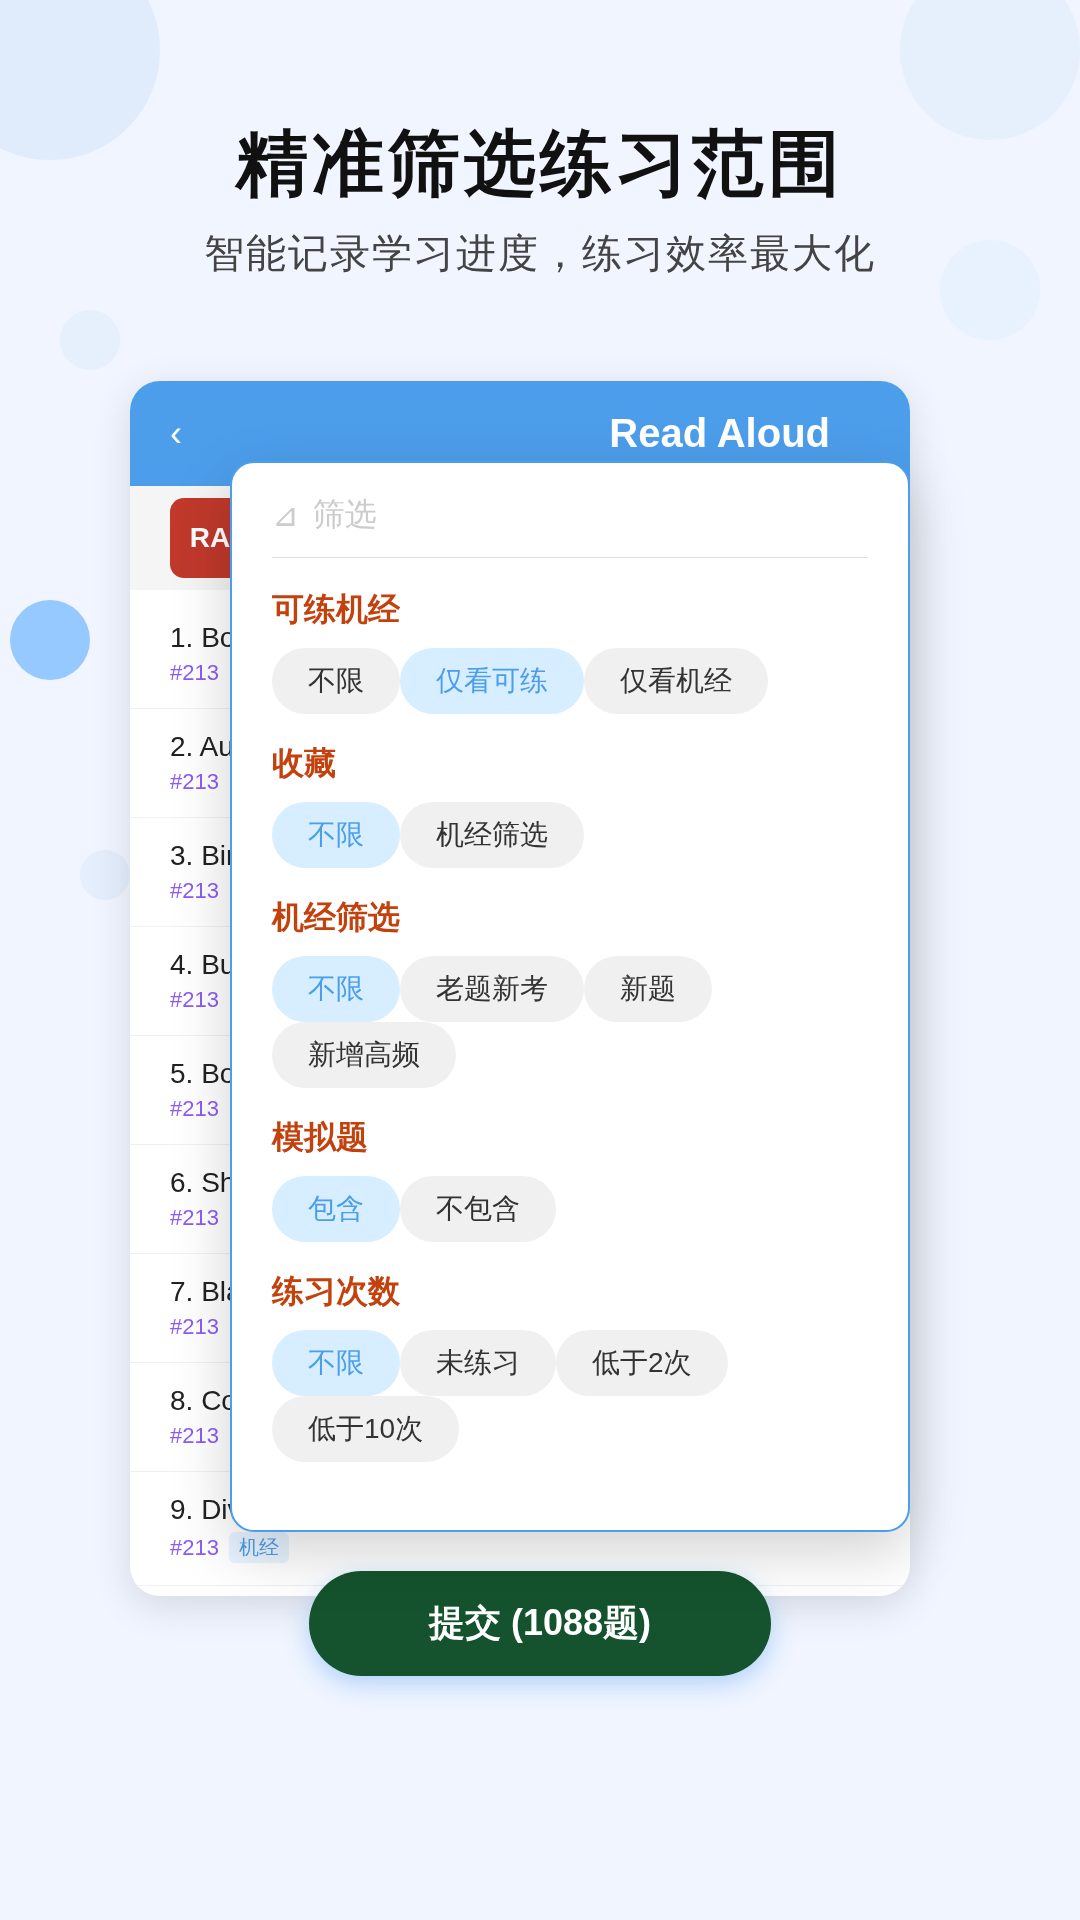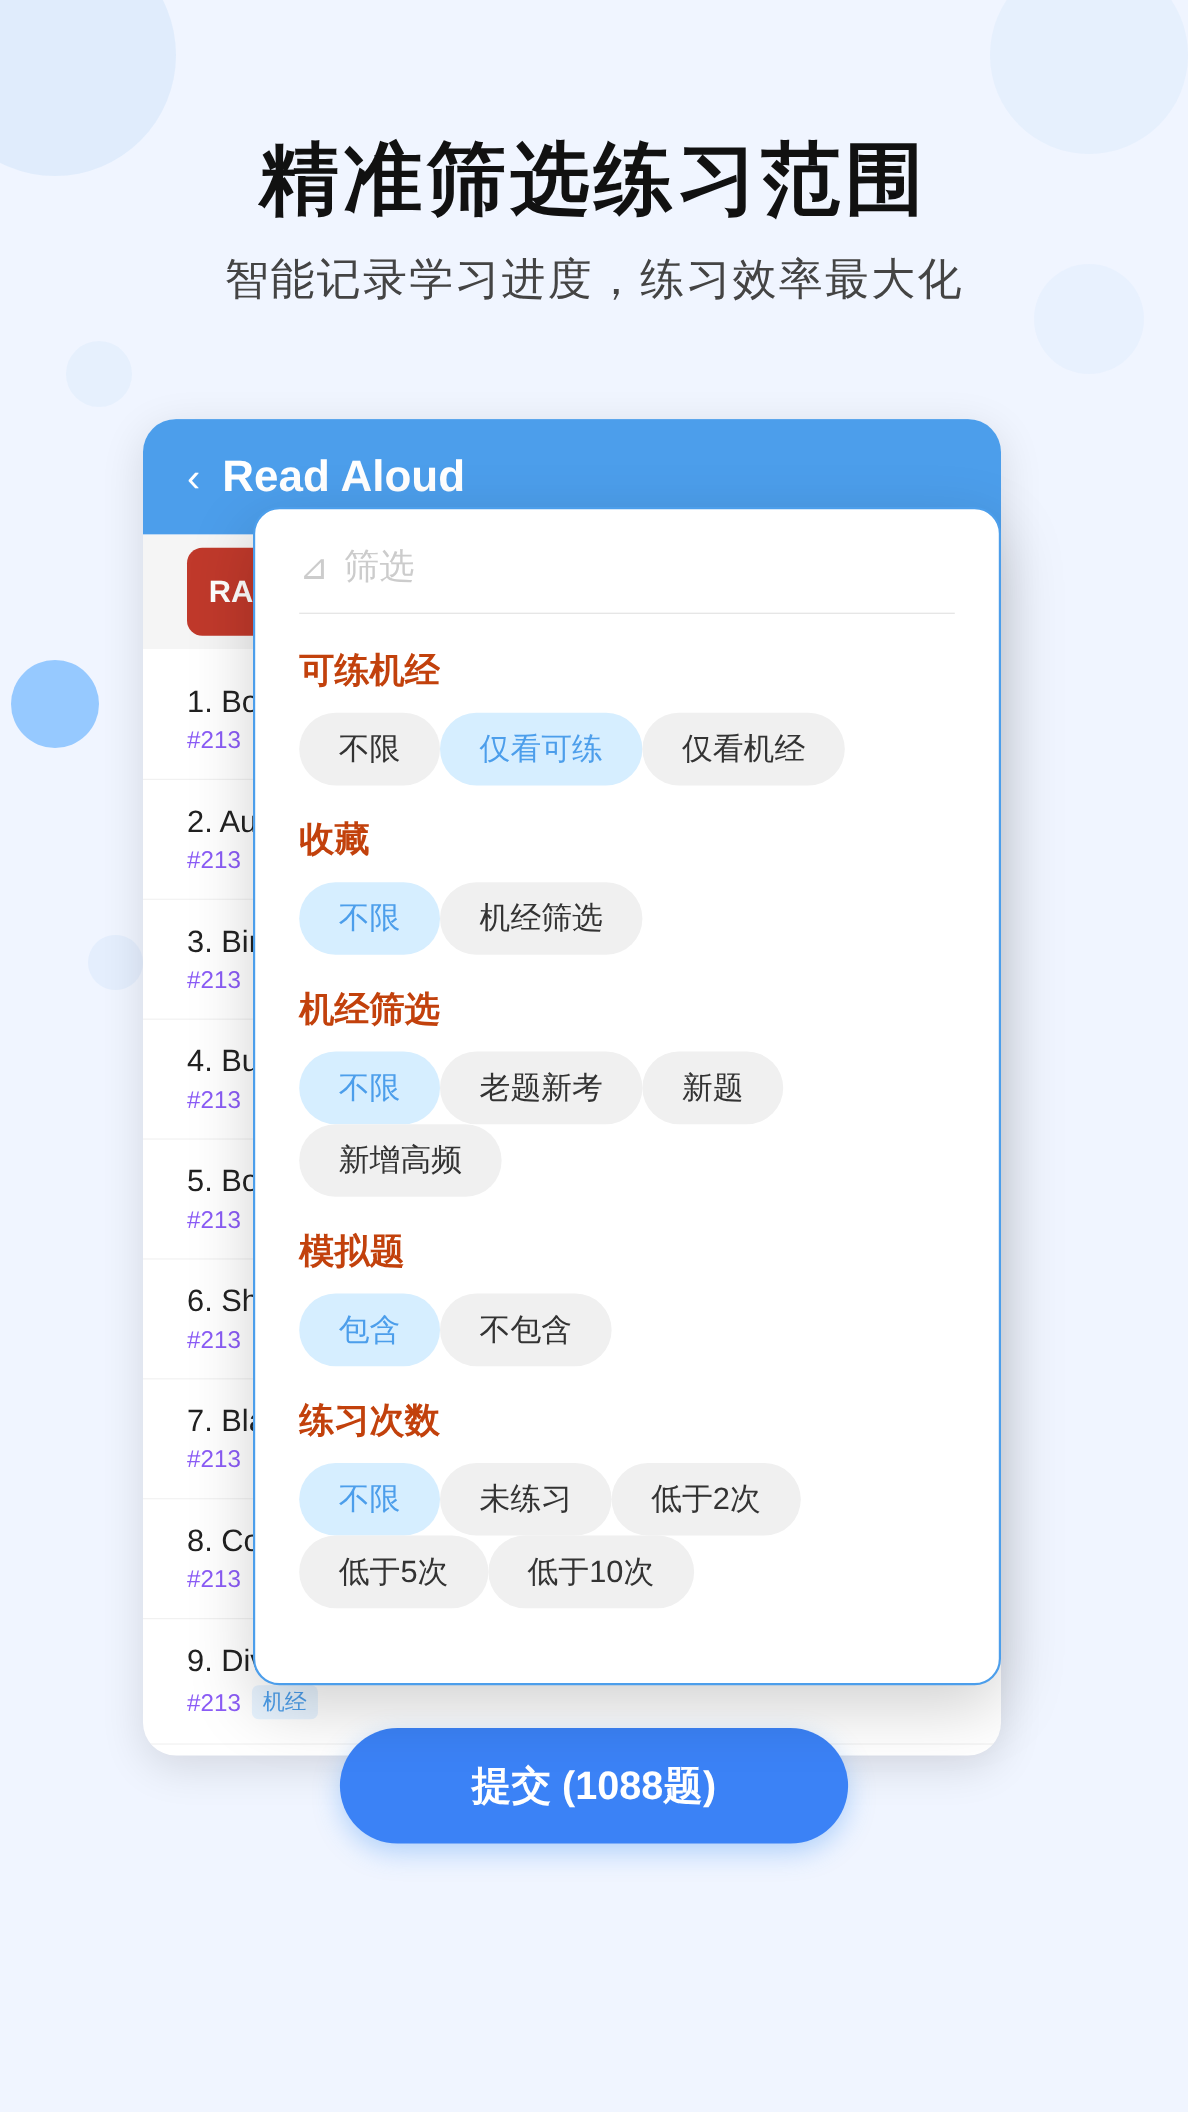--- a/index.html
+++ b/index.html
@@ -78,21 +78,21 @@
     .back-arrow {
       color: #fff;
       font-size: 36px;
       font-weight: 300;
     }
     .app-header-title {
       color: #fff;
       font-size: 40px;
       font-weight: 700;
       flex: 1;
-      text-align: left;
+      text-align: right;
       margin-right: 40px;
     }
 
     .app-sub-bar {
       background: #f5f5f5;
       padding: 12px 40px;
       display: flex;
       align-items: center;
       gap: 20px;
     }
@@ -208,21 +208,21 @@
     
     .submit-btn-container {
       position: absolute;
       bottom: 60px;
       left: 0;
       right: 0;
       display: flex;
       justify-content: center;
     }
     .submit-btn {
-      background: #3b82f6;
+      background: #14532d;
       color: #fff;
       font-size: 36px;
       font-weight: 600;
       padding: 28px 120px;
       border-radius: 60px;
       border: none;
       cursor: pointer;
       box-shadow: 0 8px 24px rgba(61,142,240,0.35);
     }
 
@@ -367,21 +367,20 @@
               <button class="filter-btn active">包含</button>
               <button class="filter-btn">不包含</button>
             </div>
           </div>
           <div class="filter-section">
             <div class="filter-section-label">练习次数</div>
             <div class="filter-options">
               <button class="filter-btn active">不限</button>
               <button class="filter-btn">未练习</button>
               <button class="filter-btn">低于2次</button>
-              <button class="filter-btn">低于5次</button>
               <button class="filter-btn">低于10次</button>
             </div>
           </div>
         </div>
     </div>
 
     <div class="submit-btn-container">
       <button class="submit-btn">提交 (1088题)</button>
     </div>
 

